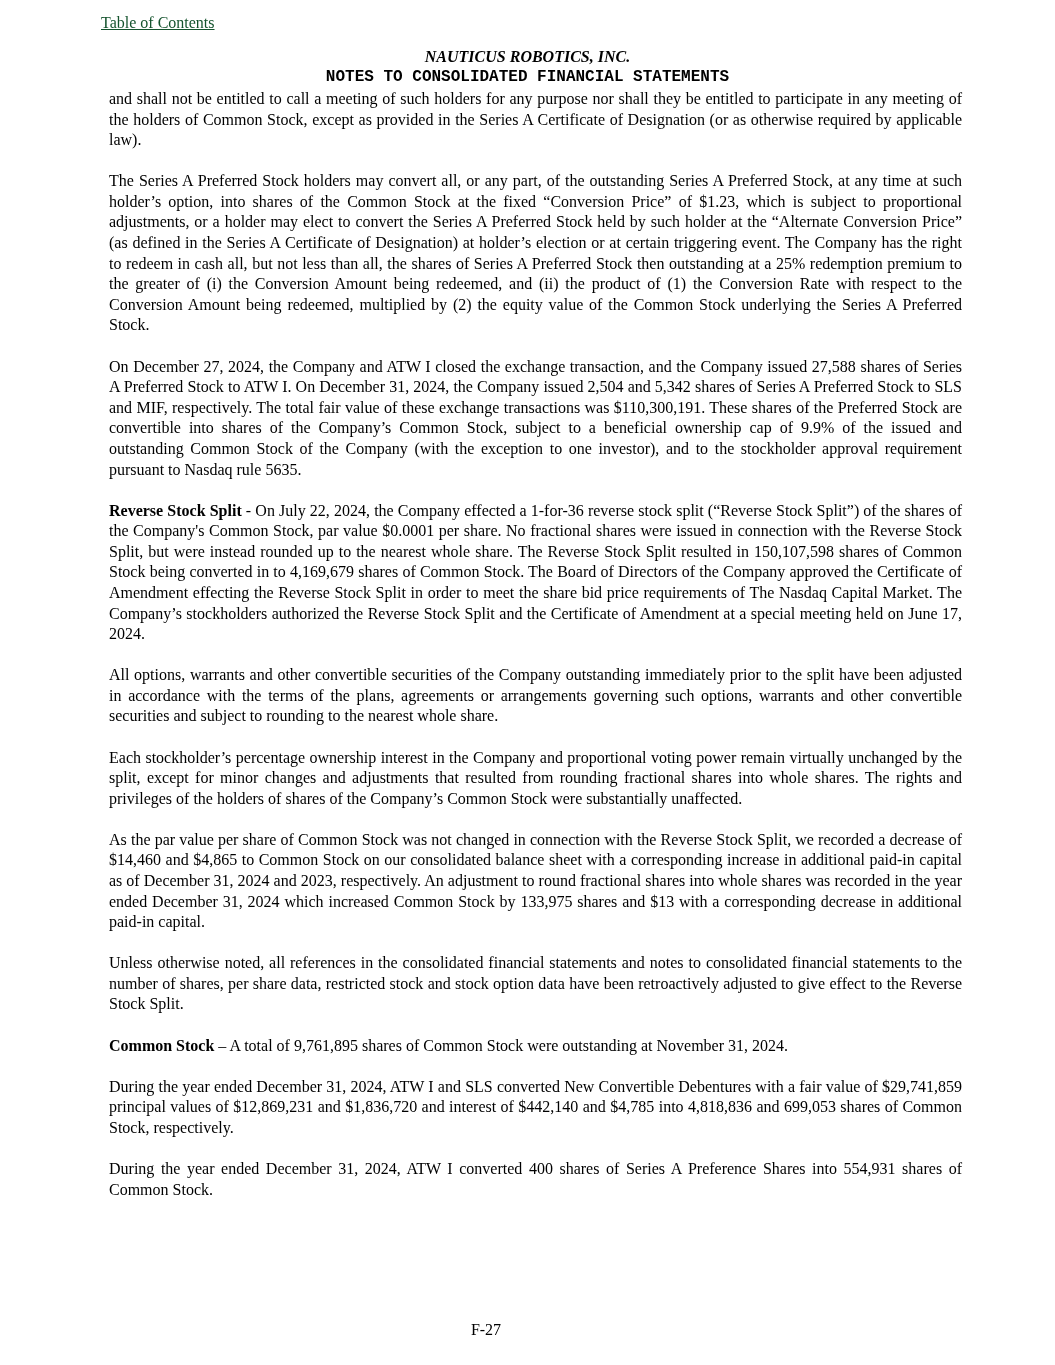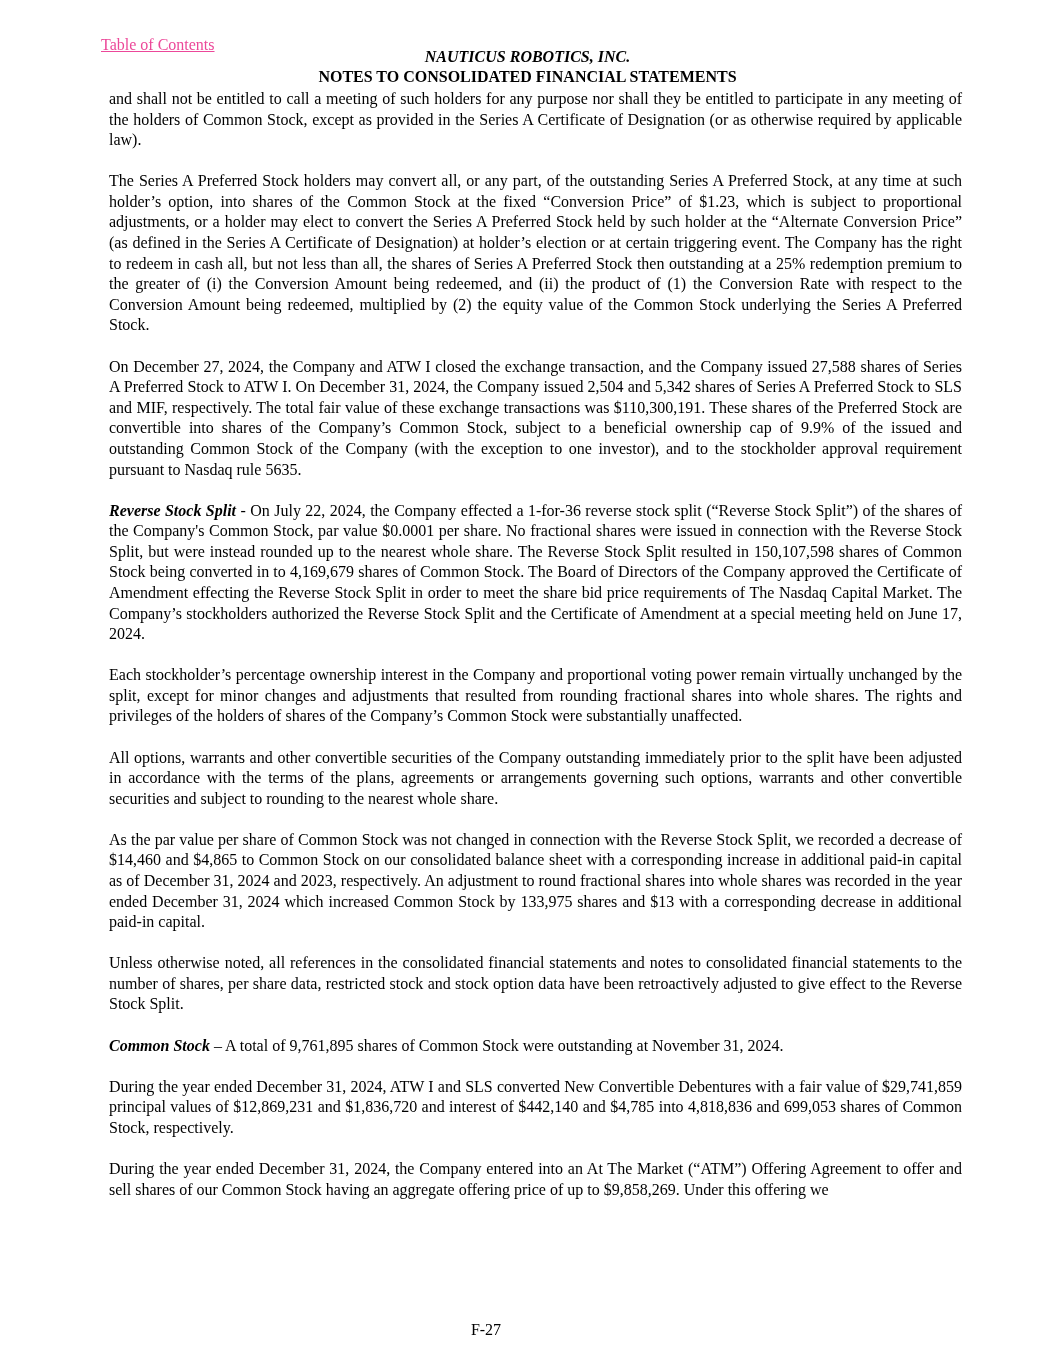--- a/index.html
+++ b/index.html
@@ -12,53 +12,52 @@
     height: 1365px;
     position: relative;
     overflow: hidden;
     font-family: "Liberation Serif", "DejaVu Serif", serif;
     color: #000000;
     font-size: 16px;
   }
   .toc-link {
     position: absolute;
     left: 101px;
-    top: 36px;
+    top: 14px;
     font-size: 16px;
-    color: #ec4899;
+    color: #14532d;
     text-decoration: underline;
     cursor: pointer;
   }
   .header {
     position: absolute;
     left: 101px;
     width: 853px;
     text-align: center;
     font-weight: bold;
     font-size: 16px;
     line-height: 20px;
   }
   .header.company { top: 47px; font-style: italic; }
-  .header.notes { top: 67px; }
+  .header.notes { top: 67px; font-family: Liberation Mono, monospace; }
   .content {
     position: absolute;
     left: 101px;
     top: 89px;
     width: 853px;
     margin-left: 8px;
   }
   .para {
     margin: 0 0 20.5px 0;
     text-align: justify;
     line-height: 20.6px;
     font-size: 16px;
   }
   .para .lead {
     font-weight: bold;
-    font-style: italic;
   }
   .page-number {
     position: absolute;
     left: 0;
     width: 972px;
     top: 1321px;
     text-align: center;
     font-size: 16px;
   }
 </style>
@@ -77,35 +76,35 @@
   <p class="para">
     <span>The Series A Preferred Stock holders may convert all, or any part, of the outstanding Series A Preferred Stock, at any time at such holder’s option, into shares of the Common Stock at the fixed “Conversion Price” of $1.23, which is subject to proportional adjustments, or a holder may elect to convert the Series A Preferred Stock held by such holder at the “Alternate Conversion Price” (as defined in the Series A Certificate of Designation) at holder’s election or at certain triggering event. The Company has the right to redeem in cash all, but not less than all, the shares of Series A Preferred Stock then outstanding at a 25% redemption premium to the greater of (i) the Conversion Amount being redeemed, and (ii) the product of (1) the Conversion Rate with respect to the Conversion Amount being redeemed, multiplied by (2) the equity value of the Common Stock underlying the Series A Preferred Stock.</span>
   </p>
   <p class="para">
     <span>On December 27, 2024, the Company and ATW I closed the exchange transaction, and the Company issued 27,588 shares of Series A Preferred Stock to ATW I. On December 31, 2024, the Company issued 2,504 and 5,342 shares of Series A Preferred Stock to SLS and MIF, respectively. The total fair value of these exchange transactions was $110,300,191. These shares of the Preferred Stock are convertible into shares of the Company’s Common Stock, subject to a beneficial ownership cap of 9.9% of the issued and outstanding Common Stock of the Company (with the exception to one investor), and to the stockholder approval requirement pursuant to Nasdaq rule 5635.</span>
   </p>
   <p class="para">
     <span class="lead">Reverse Stock Split</span><span> - On July 22, 2024, the Company effected a 1-for-36 reverse stock split (“Reverse Stock Split”) of the shares of the Company's Common Stock, par value $0.0001 per share. No fractional shares were issued in connection with the Reverse Stock Split, but were instead rounded up to the nearest whole share. The Reverse Stock Split resulted in 150,107,598 shares of Common Stock being converted in to 4,169,679 shares of Common Stock. The Board of Directors of the Company approved the Certificate of Amendment effecting the Reverse Stock Split in order to meet the share bid price requirements of The Nasdaq Capital Market. The Company’s stockholders authorized the Reverse Stock Split and the Certificate of Amendment at a special meeting held on June 17, 2024.</span>
   </p>
   <p class="para">
-    <span>Each stockholder’s percentage ownership interest in the Company and proportional voting power remain virtually unchanged by the split, except for minor changes and adjustments that resulted from rounding fractional shares into whole shares. The rights and privileges of the holders of shares of the Company’s Common Stock were substantially unaffected.</span>
+    <span>All options, warrants and other convertible securities of the Company outstanding immediately prior to the split have been adjusted in accordance with the terms of the plans, agreements or arrangements governing such options, warrants and other convertible securities and subject to rounding to the nearest whole share.</span>
   </p>
   <p class="para">
-    <span>All options, warrants and other convertible securities of the Company outstanding immediately prior to the split have been adjusted in accordance with the terms of the plans, agreements or arrangements governing such options, warrants and other convertible securities and subject to rounding to the nearest whole share.</span>
+    <span>Each stockholder’s percentage ownership interest in the Company and proportional voting power remain virtually unchanged by the split, except for minor changes and adjustments that resulted from rounding fractional shares into whole shares. The rights and privileges of the holders of shares of the Company’s Common Stock were substantially unaffected.</span>
   </p>
   <p class="para">
     <span>As the par value per share of Common Stock was not changed in connection with the Reverse Stock Split, we recorded a decrease of $14,460 and $4,865 to Common Stock on our consolidated balance sheet with a corresponding increase in additional paid-in capital as of December 31, 2024 and 2023, respectively. An adjustment to round fractional shares into whole shares was recorded in the year ended December 31, 2024 which increased Common Stock by 133,975 shares and $13 with a corresponding decrease in additional paid-in capital.</span>
   </p>
   <p class="para">
     <span>Unless otherwise noted, all references in the consolidated financial statements and notes to consolidated financial statements to the number of shares, per share data, restricted stock and stock option data have been retroactively adjusted to give effect to the Reverse Stock Split.</span>
   </p>
   <p class="para">
     <span class="lead">Common Stock</span><span> – A total of 9,761,895 shares of Common Stock were outstanding at November 31, 2024.</span>
   </p>
   <p class="para">
     <span>During the year ended December 31, 2024, ATW I and SLS converted New Convertible Debentures with a fair value of $29,741,859 principal values of $12,869,231 and $1,836,720 and interest of $442,140 and $4,785 into 4,818,836 and 699,053 shares of Common Stock, respectively.</span>
   </p>
   <p class="para">
-    <span>During the year ended December 31, 2024, the Company entered into an At The Market (“ATM”) Offering Agreement to offer and sell shares of our Common Stock having an aggregate offering price of up to $9,858,269. Under this offering we</span>
+    <span>During the year ended December 31, 2024, ATW I converted 400 shares of Series A Preference Shares into 554,931 shares of Common Stock.</span>
   </p>
 </div>
 
 <div class="page-number">F-27</div>
 
 </body></html>

